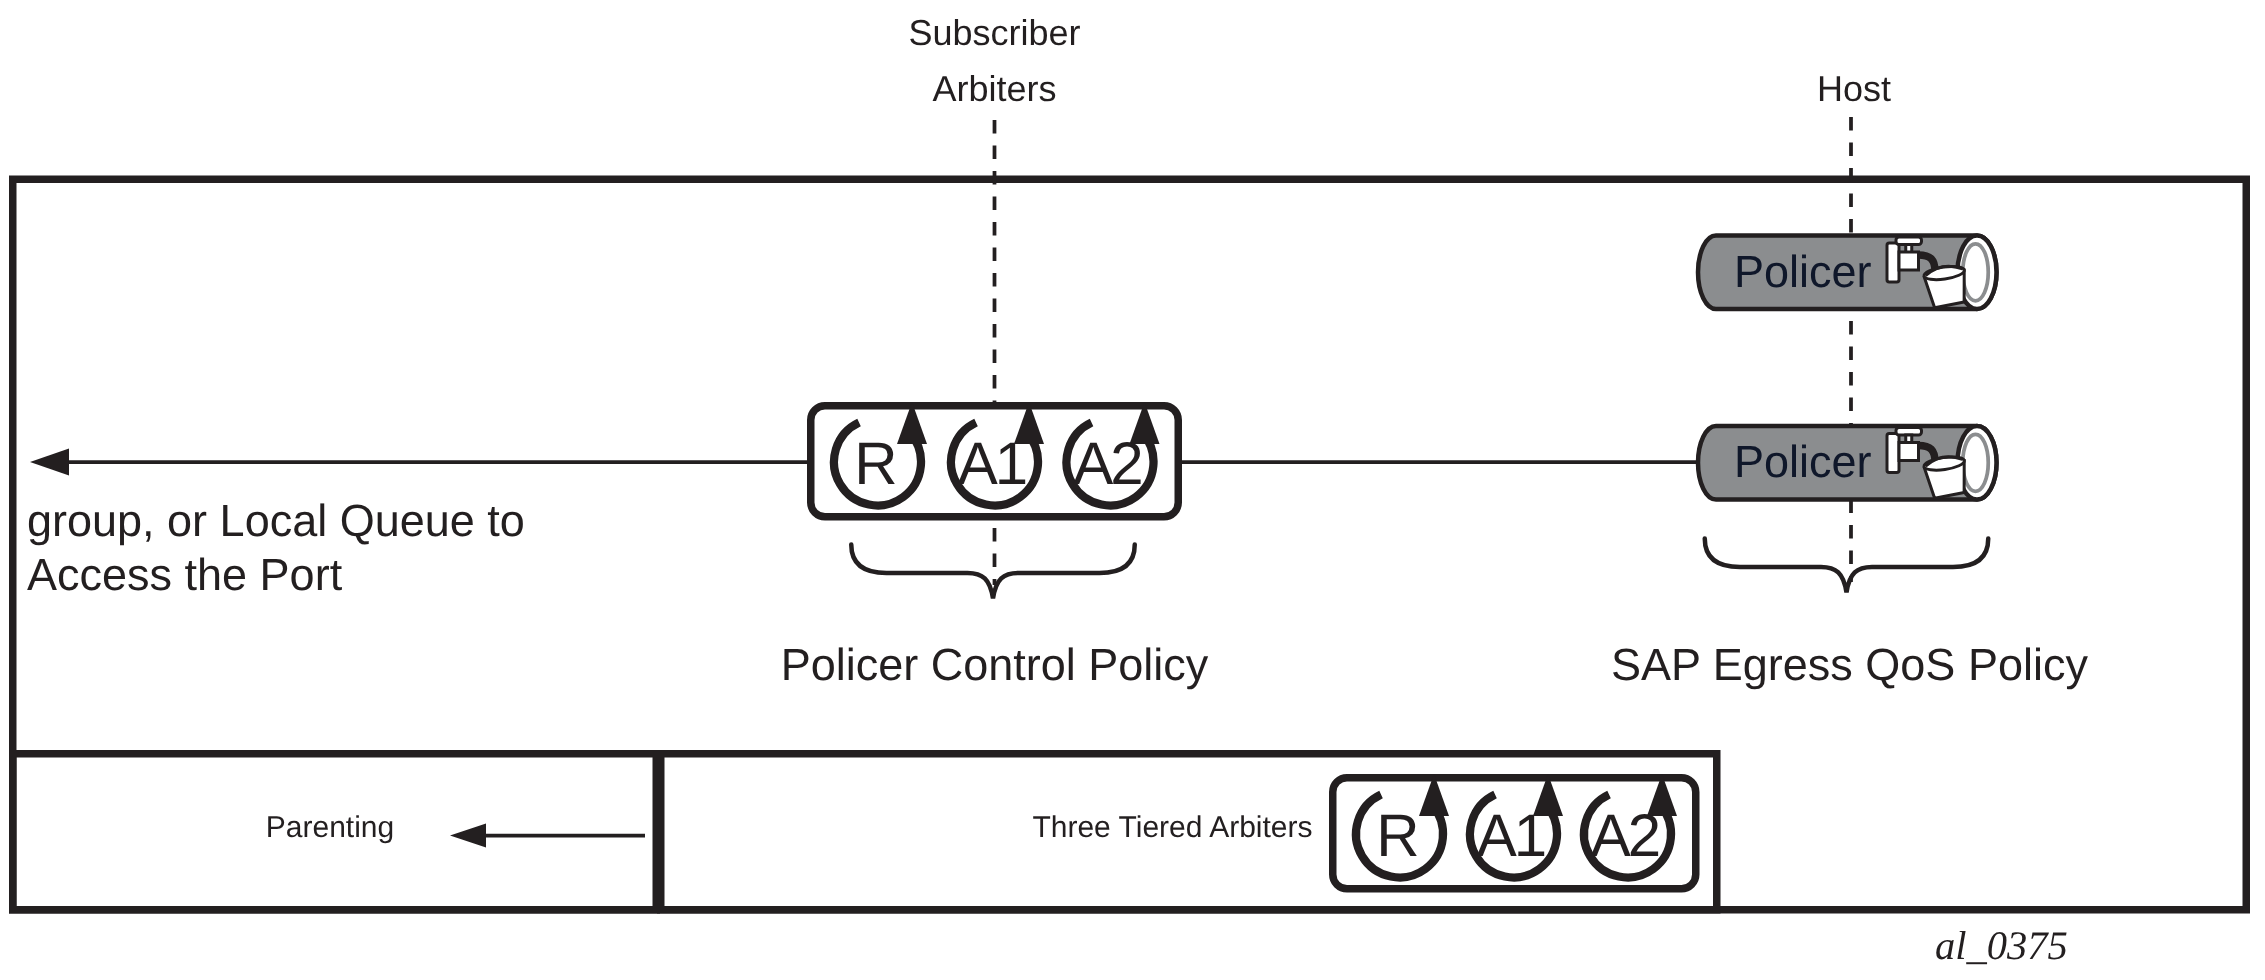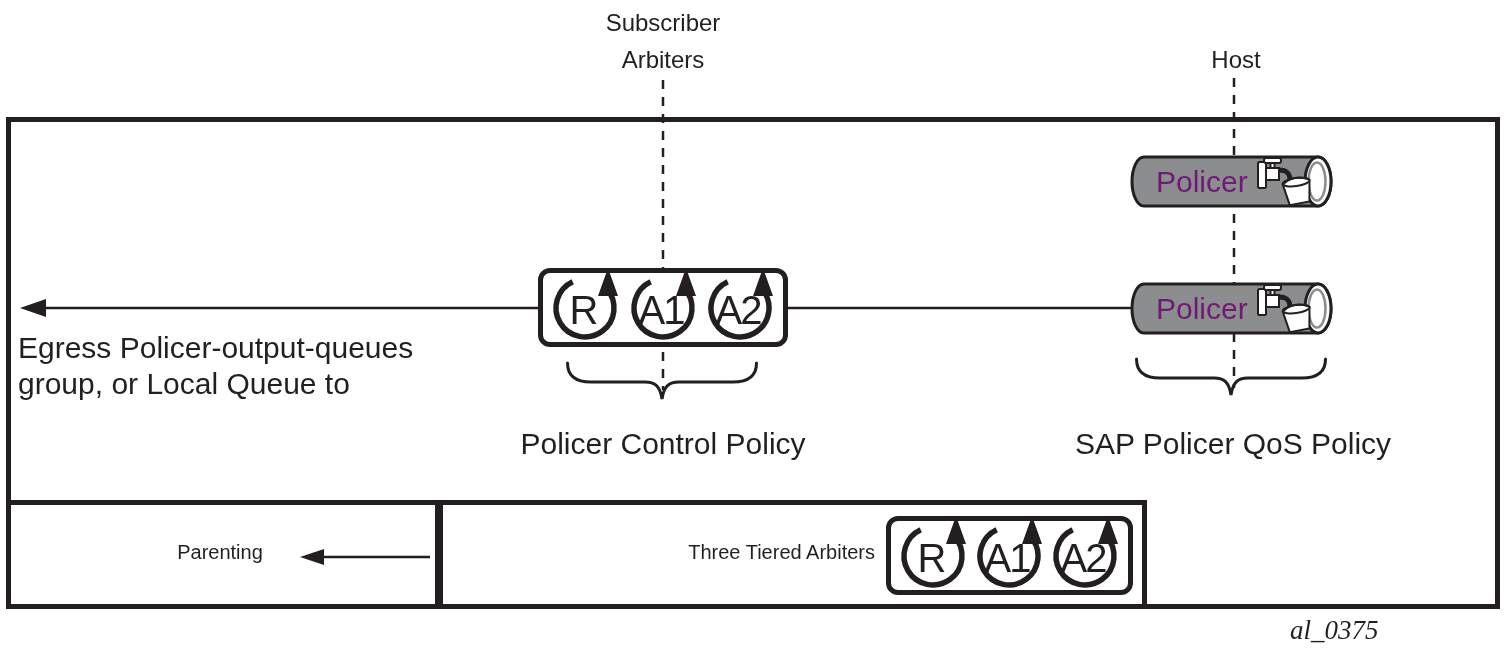--- a/index.html
+++ b/index.html
@@ -23,21 +23,21 @@
   .arb svg{position:absolute;left:0;top:0;}
   .arb-letter{
     position:absolute;left:34px;top:44px;transform:translate(-50%,-50%);
     font-size:40px;letter-spacing:-2px;white-space:nowrap;color:#231f20;
   }
   
   .policer{width:207px;height:53px;}
   .policer svg{position:absolute;left:0;top:0;}
   .policer-label{
     position:absolute;left:26px;top:27px;transform:translateY(-50%);
-    color:#701a75;font-size:30px;white-space:nowrap;
+    color:#0f172a;font-size:30px;white-space:nowrap;
   }
   .fig-id{font-family:"Liberation Serif","DejaVu Serif",serif;font-style:italic;font-size:27px;}
 </style>
 </head>
 <body>
 
 <div id="canvas">
 
   <div class="abs frame" style="left:6px;top:117px;width:1494px;height:492px;"></div>
 
@@ -57,22 +57,22 @@
 
     <path d="M1.5 0 C1.5 13,10 19,25 19 L79 19 C89 19,94 23,96 36 C98 23,103 19,113 19 L167 19 C182 19,190.5 13,190.5 0" transform="translate(566,363)" fill="none" stroke="#231f20" stroke-width="3" stroke-linecap="round"></path>
 
     <path d="M1.5 0 C1.5 13,10 19,25 19 L79 19 C89 19,94 23,96 36 C98 23,103 19,113 19 L167 19 C182 19,190.5 13,190.5 0" transform="translate(1135,359)" fill="none" stroke="#231f20" stroke-width="3" stroke-linecap="round"></path>
 
     <line x1="312" y1="557" x2="430" y2="557" stroke="#231f20" stroke-width="2.5"></line>
     <polygon points="300,557 324,549 324,565" fill="#231f20"></polygon>
   </svg>
 
   <div class="abs note z2" style="left:18px;top:330px;width:470px;">
-    <div>Egress Policer-output-queues</div>
     <div>group, or Local Queue to</div>
+    <div>Access the Port</div>
   </div>
 
   <div class="abs arb-box z2" style="left:538px;top:268px;width:250px;height:79px;">
     <div class="arb" style="left:6px;top:-7px;">
       <svg width="80" height="76" viewBox="0 0 80 76">
         <path d="M23.7 15.7 A29 29 0 1 0 57.6 22.6" fill="none" stroke="#231f20" stroke-width="5.5"></path>
         <polygon points="49,30 69,30 59,2" fill="#231f20"></polygon>
       </svg>
       <span class="arb-letter">R</span>
     </div>
@@ -127,21 +127,21 @@
         <path d="M149 15 C157 15,160 18,160 26 L160 29" fill="none" stroke-width="5"></path>
         <g transform="translate(152,22) rotate(-8 15 15)">
           <path d="M2 6 L6 27 L26 26 L29 5 Z"></path>
           <ellipse cx="15.5" cy="5" rx="13.5" ry="4"></ellipse>
           <path d="M3 5 Q15 -3 28 4" fill="none"></path>
         </g>
       </g>
     </svg>
     <span class="policer-label">Policer</span>
   </div>
-  <div class="abs brace-label z2" style="left:1033px;top:403px;width:400px;">SAP Policer QoS Policy</div>
+  <div class="abs brace-label z2" style="left:1033px;top:403px;width:400px;">SAP Egress QoS Policy</div>
 
   <div class="abs frame z2" style="left:6px;top:500px;width:434px;height:109px;background:transparent;"></div>
   <div class="abs cell-label z2" style="left:120px;top:541px;width:200px;text-align:center;">Parenting</div>
 
   <div class="abs frame z2" style="left:438px;top:500px;width:709px;height:109px;background:transparent;"></div>
   <div class="abs cell-label z2" style="left:455px;top:541px;width:420px;text-align:right;">Three Tiered Arbiters</div>
 
   <div class="abs arb-box z2" style="left:886px;top:516px;width:247px;height:79px;">
     <div class="arb" style="left:6px;top:-7px;">
       <svg width="80" height="76" viewBox="0 0 80 76">

